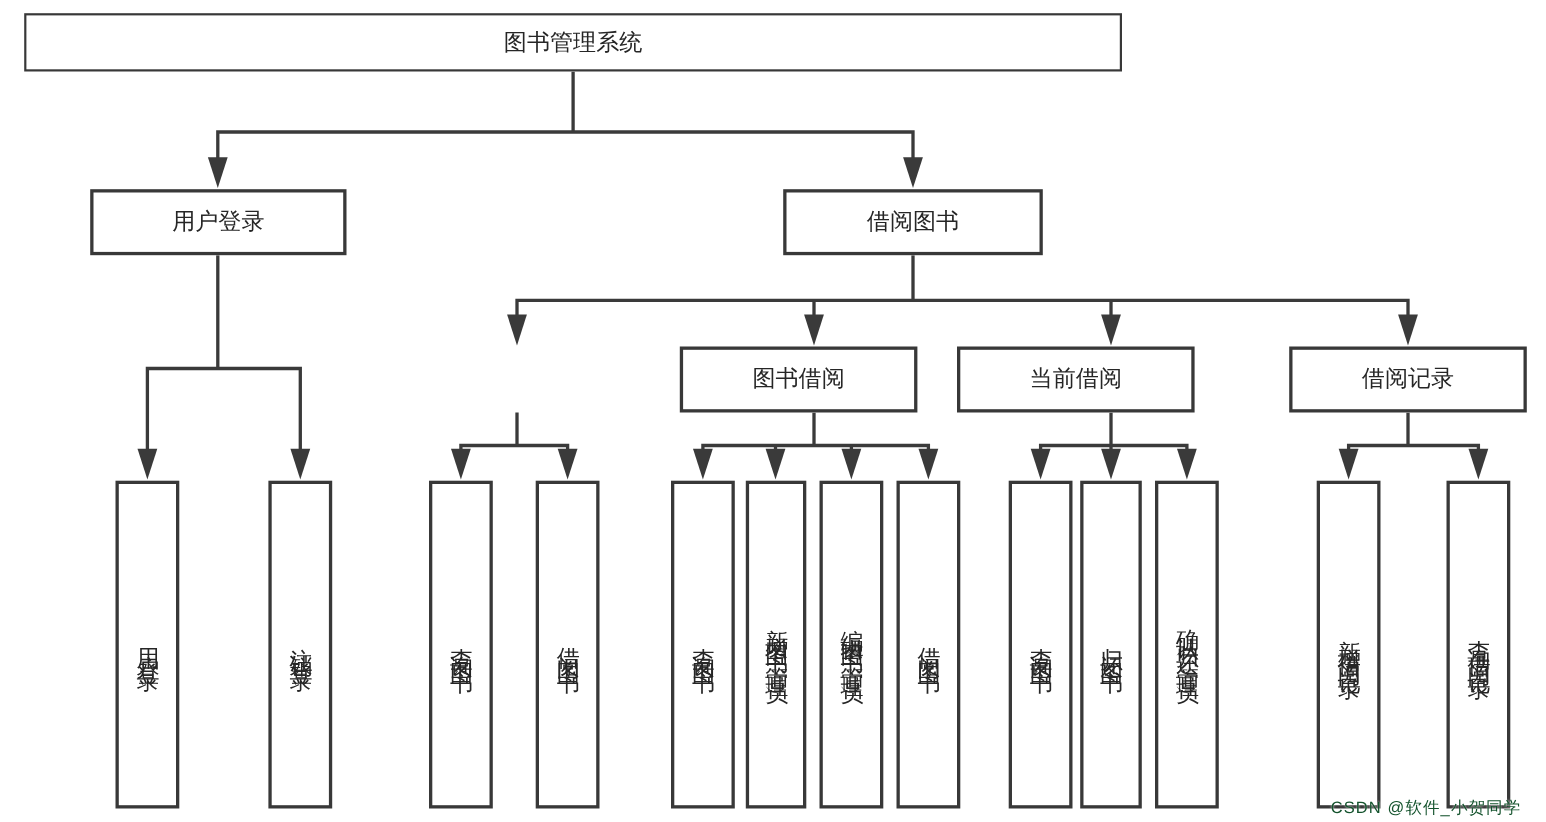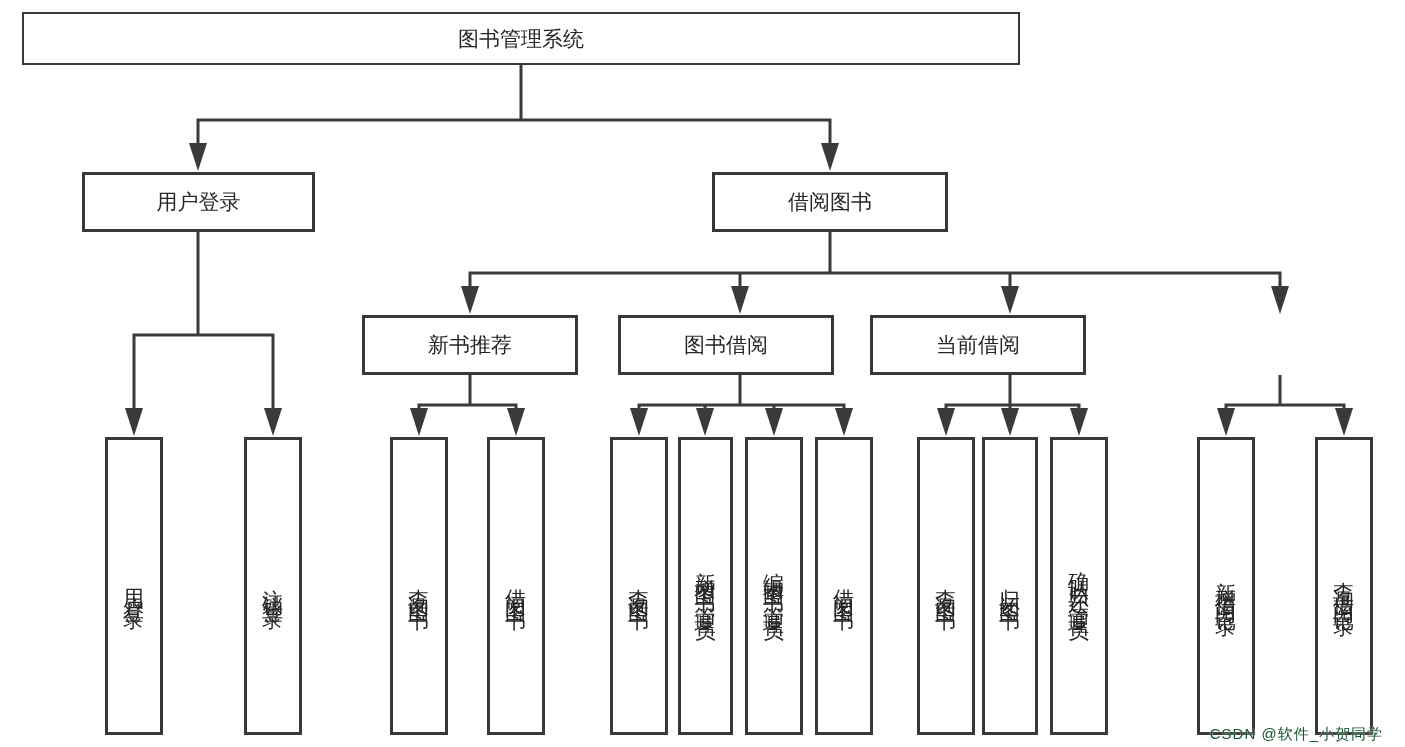--- a/index.html
+++ b/index.html
@@ -71,23 +71,23 @@
       <polygon points="1217,408 1235,408 1226,436"></polygon>
       <polygon points="1335,408 1353,408 1344,436"></polygon>
     </g>
   </svg>
 
   <div class="box root" style="left:22px;top:12px;width:998px;height:53px;">图书管理系统</div>
 
   <div class="box" style="left:82px;top:172px;width:233px;height:60px;">用户登录</div>
   <div class="box" style="left:712px;top:172px;width:236px;height:60px;">借阅图书</div>
 
-  <div class="box" style="left:362px;top:315px;width:216px;height:60px;">新书推荐</div>
   <div class="box" style="left:618px;top:315px;width:216px;height:60px;">图书借阅</div>
   <div class="box" style="left:870px;top:315px;width:216px;height:60px;">当前借阅</div>
+  <div class="box" style="left:1172px;top:315px;width:216px;height:60px;">借阅记录</div>
 
   <div class="box vbox" style="left:105px;top:437px;width:58px;height:298px;">用户登录</div>
   <div class="box vbox" style="left:244px;top:437px;width:58px;height:298px;">注销登录</div>
 
   <div class="box vbox" style="left:390px;top:437px;width:58px;height:298px;">查询图书</div>
   <div class="box vbox" style="left:487px;top:437px;width:58px;height:298px;">借阅图书</div>
 
   <div class="box vbox" style="left:610px;top:437px;width:58px;height:298px;">查询图书</div>
   <div class="box vbox" style="left:678px;top:437px;width:55px;height:298px;">新增图书（管理员）</div>
   <div class="box vbox" style="left:745px;top:437px;width:58px;height:298px;">编辑图书（管理员）</div>

